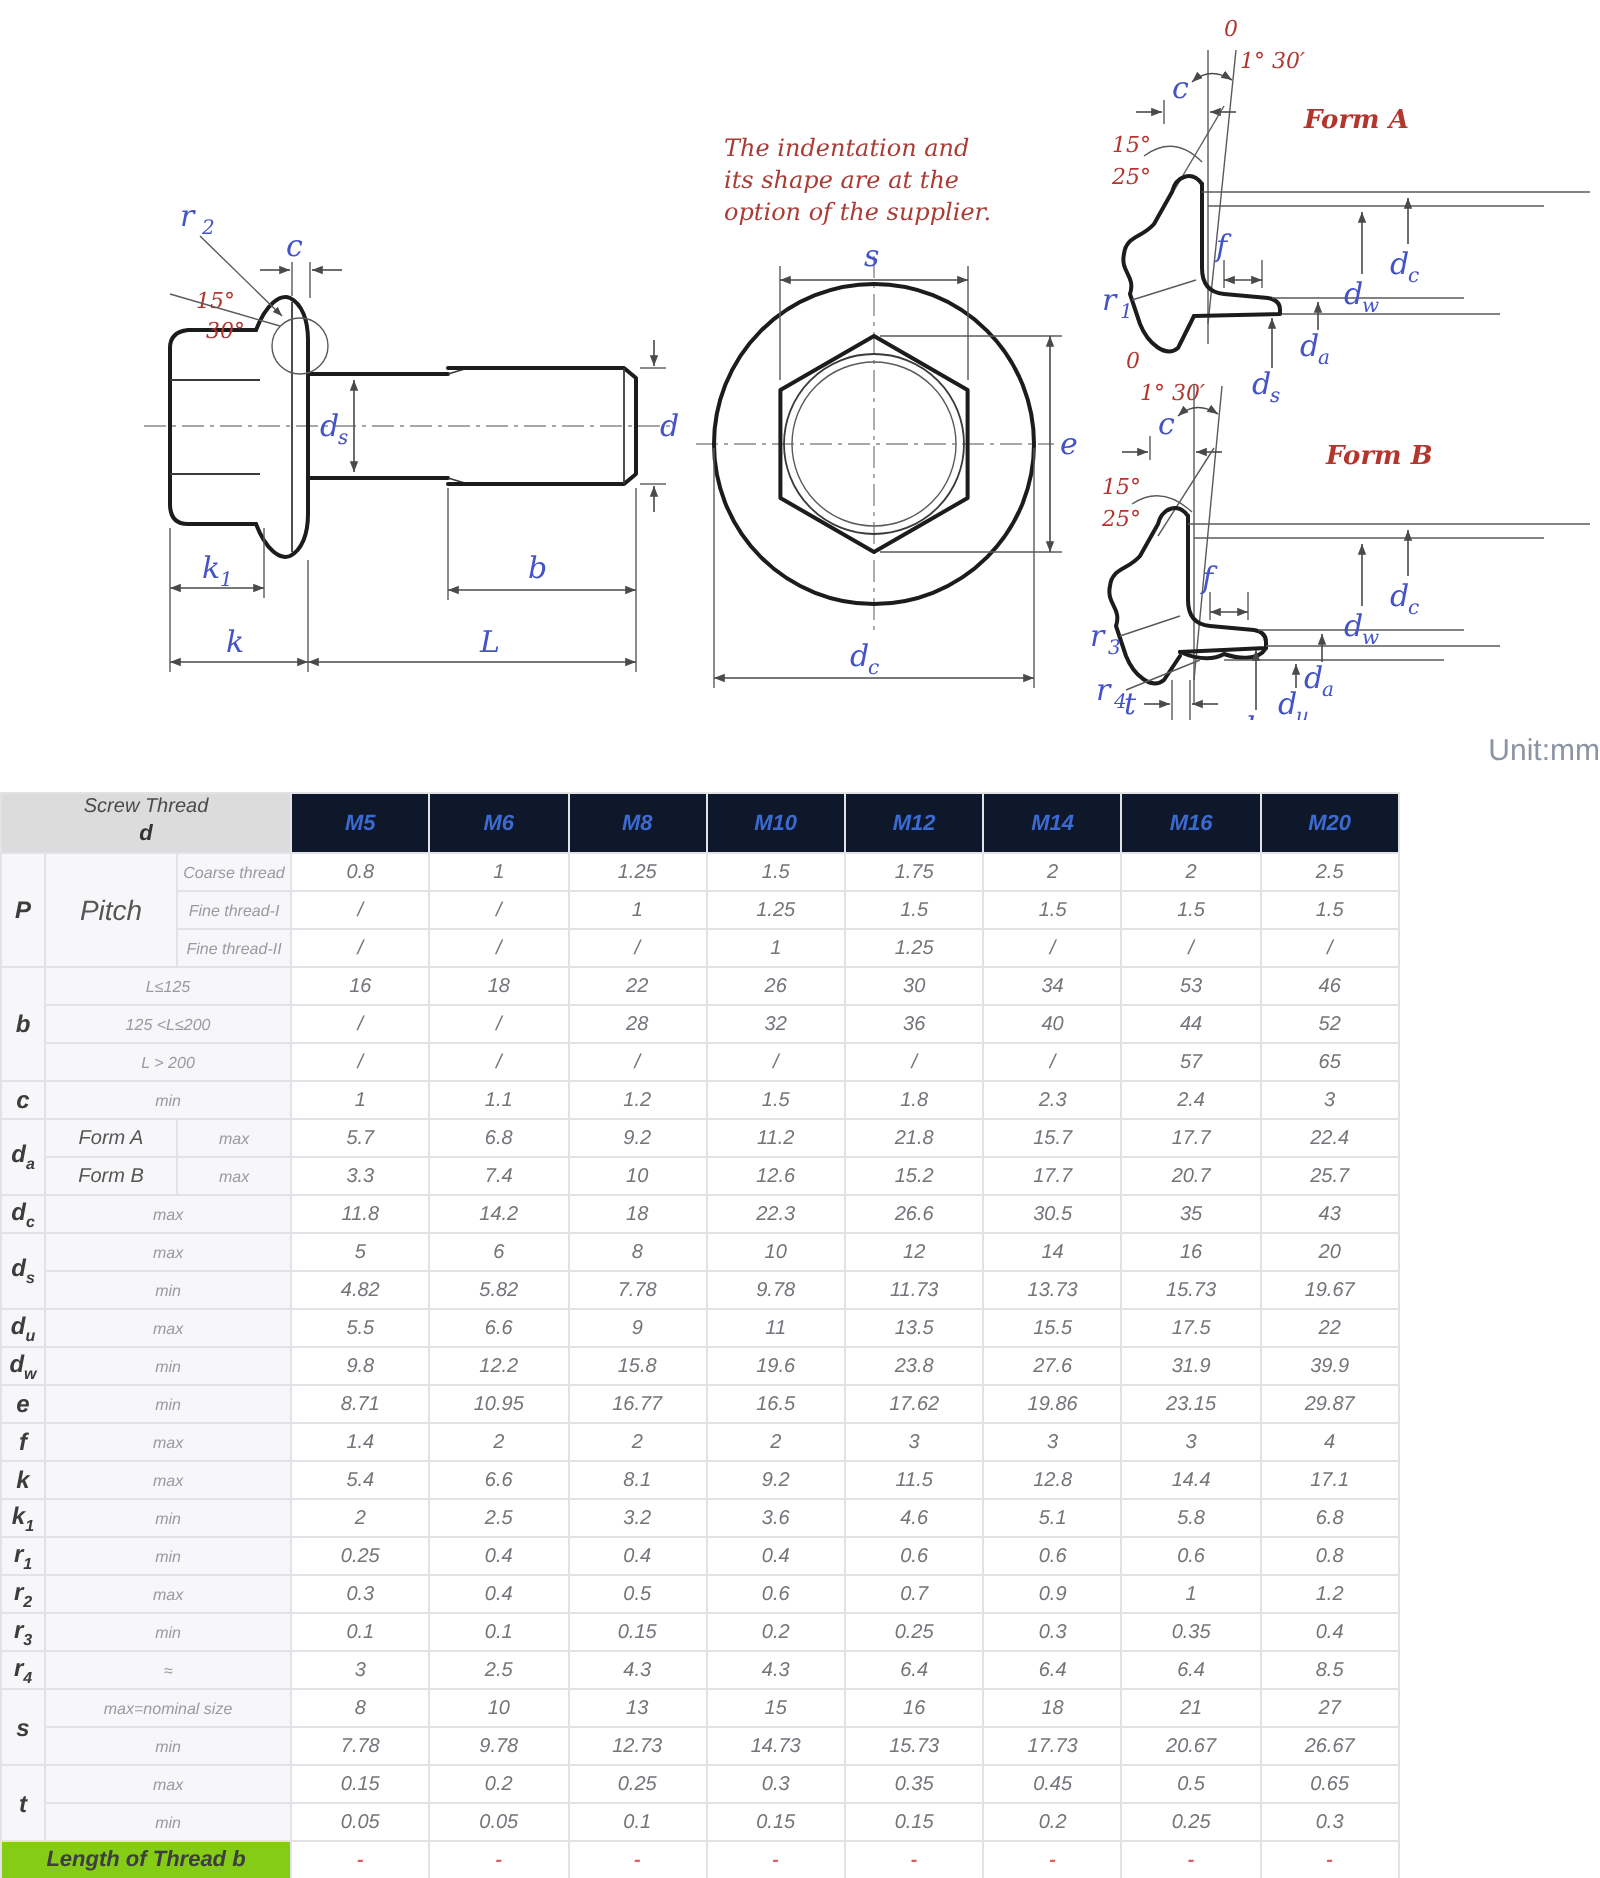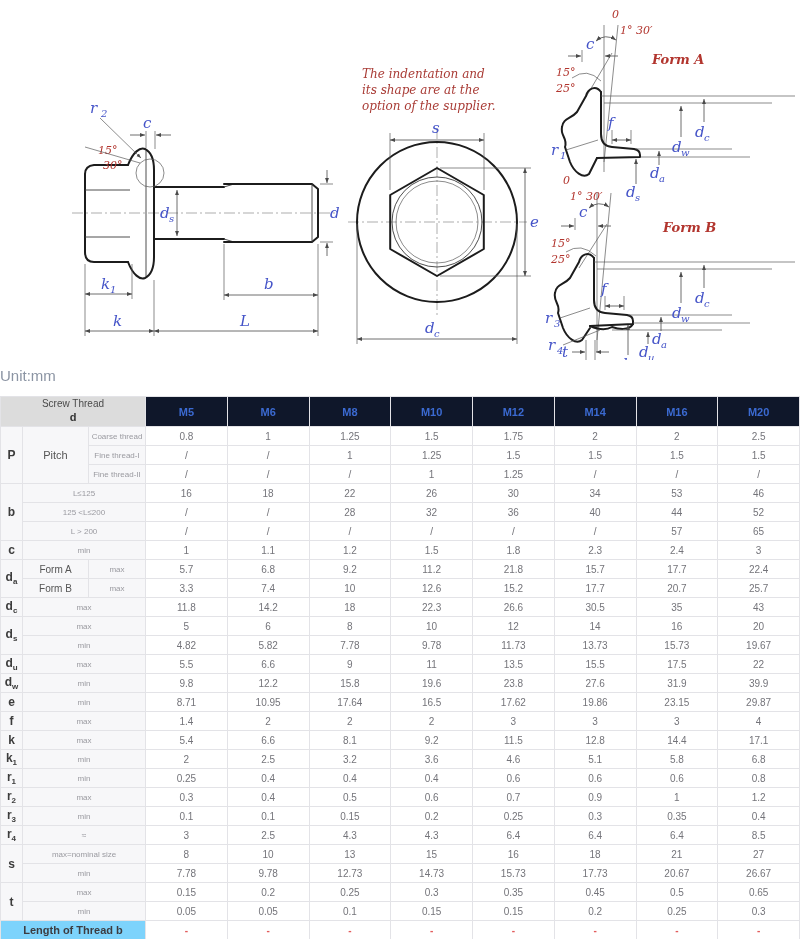--- a/index.html
+++ b/index.html
@@ -1,30 +1,30 @@
 <!DOCTYPE html>
 <html><head>
 <meta charset="utf-8">
 <style>
   html,body{margin:0;padding:0;background:#fff;}
   body{width:800px;font-family:"Liberation Sans",sans-serif;}
   .diagram-wrap{position:relative;width:800px;height:360px;background:#fff;overflow:hidden;}
-  .unit-line{height:36px;line-height:32px;text-align:left;color:#8b94a3;font-size:15px;}
-  table.spec{border-collapse:collapse;width:800px;table-layout:fixed;}
+  .unit-line{height:36px;line-height:32px;text-align:right;color:#8b94a3;font-size:15px;}
+  table.spec{border-collapse:collapse;width:700px;table-layout:fixed;font-style:italic;}
   table.spec td,table.spec th{border:1px solid #e3e3e7;overflow:hidden;white-space:nowrap;padding:0 2px;}
   th.corner{background:#dcdcdc;color:#4a4a4a;font-size:10px;font-weight:normal;height:29px;line-height:1.25;}
   th.corner b{display:block;font-size:11px;color:#333;}
   th.mcol{background:#0f172a;color:#3b6ad1;font-weight:bold;font-size:11px;}
   td{height:18px;}
   td.sym{background:#f7f7f9;font-weight:bold;color:#3c3c3c;font-size:12px;text-align:center;}
   td.sym sub{font-size:8px;}
   td.lbl{background:#f7f7f9;color:#9a9aa0;font-size:8px;text-align:center;}
-  td.lbl.mid{font-size:11px;color:#555;text-align:center;}
+  td.lbl.mid{font-size:14px;color:#555;text-align:center;}
   td.lbl.mid2{font-size:10px;color:#555;}
-  td.lbl.footer{background:#7dd3fc;font-size:11px;font-weight:bold;color:#3d3d42;}
+  td.lbl.footer{background:#84cc16;font-size:11px;font-weight:bold;color:#3d3d42;}
   td.val{background:#fff;color:#74747a;font-size:10px;text-align:center;}
   td.val.dash{color:#e25c5c;font-weight:bold;}
   
   .oline{fill:none;stroke:#1c1c1c;stroke-width:2;stroke-linejoin:round;stroke-linecap:round;}
   .tline{fill:none;stroke:#3a3a3a;stroke-width:0.9;}
   .thin{fill:none;stroke:#5a5a5a;stroke-width:0.7;}
   .dim{fill:none;stroke:#4a4a4a;stroke-width:0.8;}
   .cl{fill:none;stroke:#8a8a8a;stroke-width:0.7;stroke-dasharray:11 3 2 3;}
   text.bl{fill:#4453c8;font-family:"DejaVu Serif",serif;font-style:italic;font-size:15px;}
   text.bls{fill:#4453c8;font-family:"DejaVu Serif",serif;font-style:italic;font-size:10px;}
@@ -431,21 +431,21 @@
         <td class="val">23.8</td>
         <td class="val">27.6</td>
         <td class="val">31.9</td>
         <td class="val">39.9</td>
       </tr>
       <tr>
         <td class="sym"><span>e</span></td>
         <td class="lbl" colspan="2">min</td>
         <td class="val">8.71</td>
         <td class="val">10.95</td>
-        <td class="val">17.64</td>
+        <td class="val">16.77</td>
         <td class="val">16.5</td>
         <td class="val">17.62</td>
         <td class="val">19.86</td>
         <td class="val">23.15</td>
         <td class="val">29.87</td>
       </tr>
       <tr>
         <td class="sym"><span>f</span></td>
         <td class="lbl" colspan="2">max</td>
         <td class="val">1.4</td>

